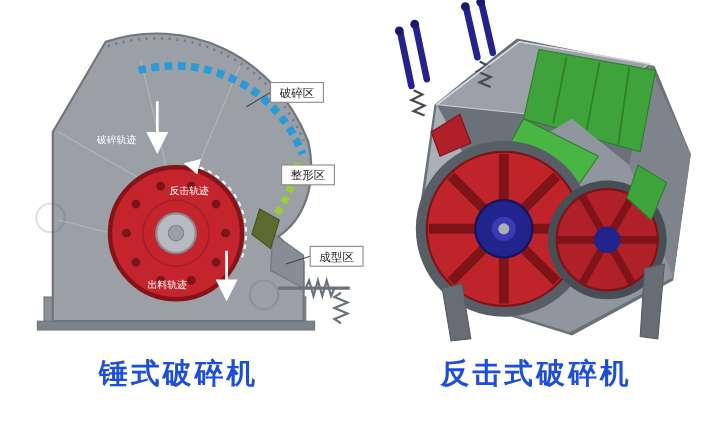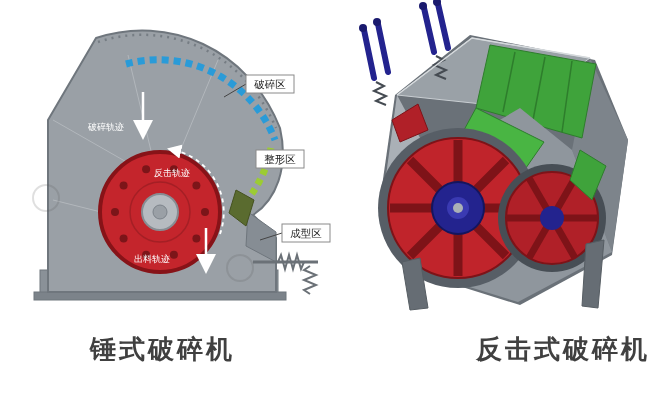--- a/index.html
+++ b/index.html
@@ -1,24 +1,24 @@
 <!DOCTYPE html>
 <html><head>
 <meta charset="utf-8">
 <style>
   html,body{margin:0;padding:0;background:#ffffff;}
   #stage{position:relative;width:650px;height:403px;background:#ffffff;overflow:hidden;
          font-family:"DejaVu Sans","Liberation Sans",sans-serif;}
   .fig{position:absolute;top:0;}
   #fig-left{left:8px;width:330px;height:318px;}
   #fig-right{left:340px;width:310px;height:320px;}
-  .caption{position:absolute;top:332px;width:325px;text-align:center;
-           font-size:26px;font-weight:bold;color:#404040;letter-spacing:3px;}
+  .caption{position:absolute;top:322px;width:325px;text-align:center;
+           font-size:26px;font-weight:bold;color:#1d4ed8;letter-spacing:3px;}
   #caption-left{left:0;}
-  #caption-right{left:325px;text-align:right;}
+  #caption-right{left:325px;}
   svg{display:block;}
   .zone-label{font-size:10.5px;fill:#222;}
   .track-label{font-size:9px;fill:#ffffff;}
 </style>
 </head>
 <body>
 
 <div id="stage">
 
   <div class="fig" id="fig-left">

